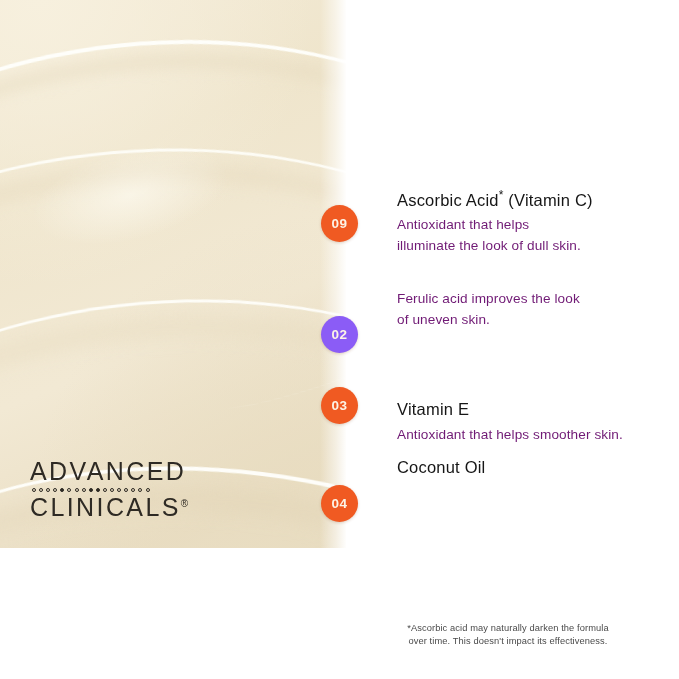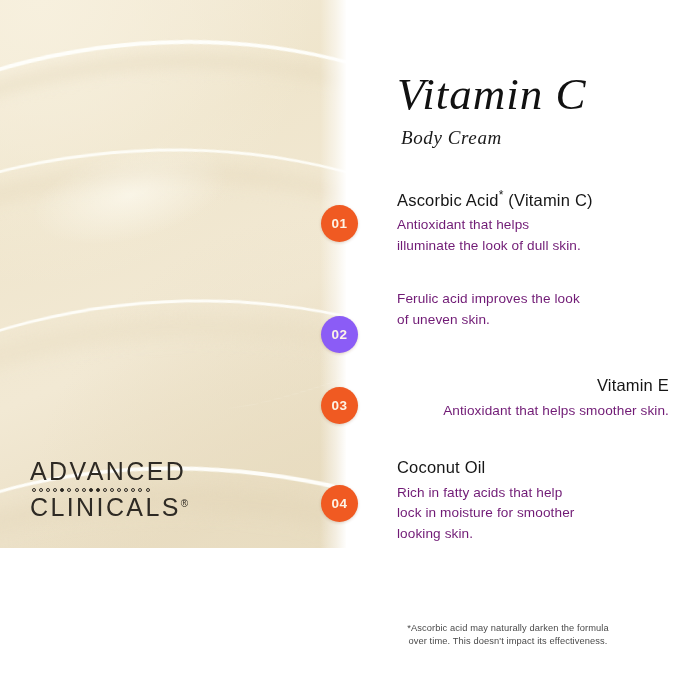--- a/index.html
+++ b/index.html
@@ -341,48 +341,41 @@
           <i></i>
           <i></i>
           <i></i>
         </div>
       <div class="brand-line brand-line-2"><span>CLINICALS</span><span class="brand-reg">®</span></div>
     </div>
   </div>
 
   <div class="content-pane">
 
-    <div class="title-block">
-      <div class="product-title">Vitamin C</div>
-      <div class="product-subtitle">Body Cream</div>
-    </div>
 
     <div class="ingredient-list">
         <div class="ingredient-item" style="top: 188px;">
           <div class="ingredient-name"><span>Ascorbic Acid</span><span class="asterisk">*</span><span> (Vitamin C)</span></div>
           <div class="ingredient-desc">Antioxidant that helps
 illuminate the look of dull skin.</div>
         </div>
         <div class="ingredient-item" style="top: 284px;">
           <div class="ingredient-desc">Ferulic acid improves the look
 of uneven skin.</div>
         </div>
-        <div class="ingredient-item" style="top: 376px; text-align: right;">
+        <div class="ingredient-item" style="top: 400px;">
           <div class="ingredient-name"><span>Vitamin E</span></div>
           <div class="ingredient-desc">Antioxidant that helps smoother skin.</div>
         </div>
         <div class="ingredient-item" style="top: 458px;">
           <div class="ingredient-name"><span>Coconut Oil</span></div>
-          <div class="ingredient-desc">Rich in fatty acids that help
-lock in moisture for smoother
-looking skin.</div>
         </div>
       </div>
 
     <div class="footnote">*Ascorbic acid may naturally darken the formula
 over time. This doesn't impact its effectiveness.</div>
   </div>
 
-<div class="badge" style="left: 321px; top: 205px; background: rgb(240, 90, 34); color: rgb(253, 244, 230);">01</div>
+<div class="badge" style="left: 321px; top: 205px; background: rgb(240, 90, 34); color: rgb(253, 244, 230);">09</div>
     <div class="badge" style="left: 321px; top: 316px; background: #8b5cf6; color: rgb(253, 244, 230);">02</div>
     <div class="badge" style="left: 321px; top: 387px; background: rgb(240, 90, 34); color: rgb(253, 244, 230);">03</div>
     <div class="badge" style="left: 321px; top: 485px; background: rgb(240, 90, 34); color: rgb(253, 244, 230);">04</div>
   </div>
 
 </body></html>

